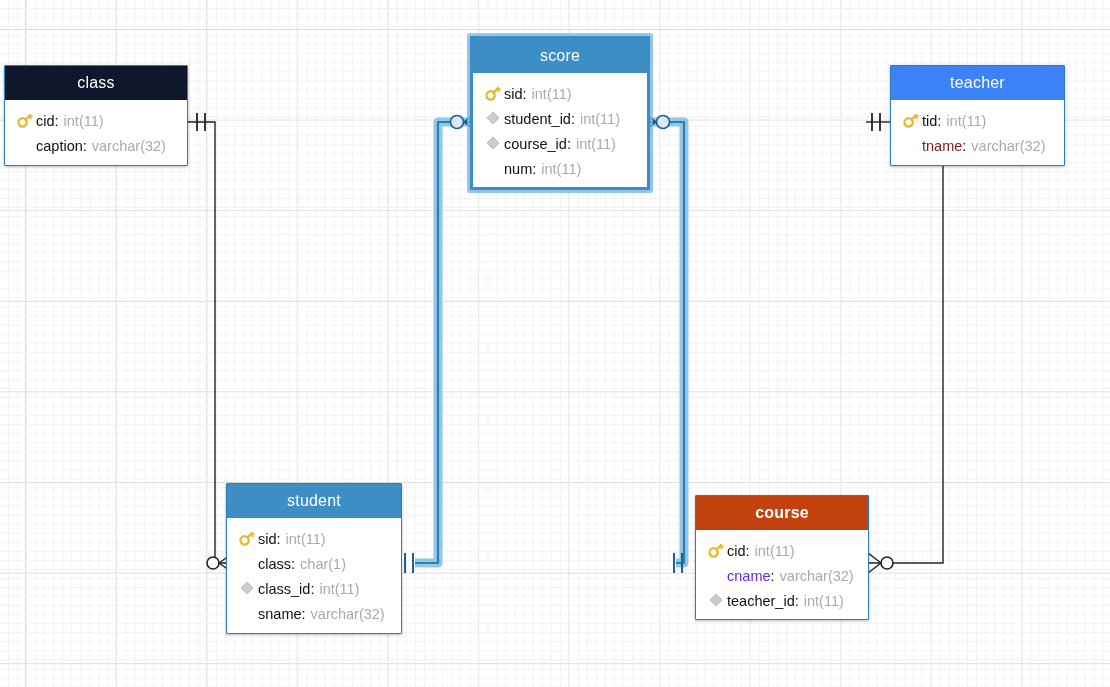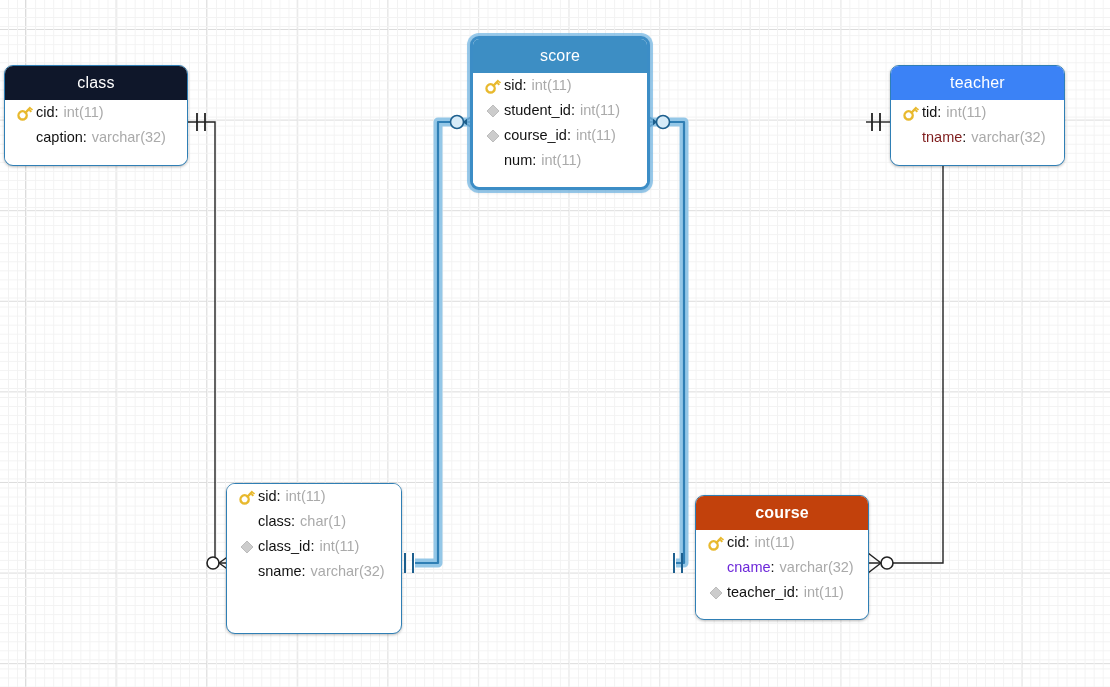--- a/index.html
+++ b/index.html
@@ -33,21 +33,21 @@
     position: absolute;
     left: 0;
     top: 0;
     width: 1110px;
     height: 687px;
     pointer-events: none;
   }
   .entity {
     position: absolute;
     box-sizing: border-box;
-    border-radius: 9px;
+    border-radius: 1px;
     background: #ffffff;
     border: 1px solid #2f7fb5;
     box-shadow: 0 1px 3px rgba(0,0,0,0.28);
     overflow: hidden;
   }
   .entity.selected {
     border: 3px solid #3c8dc6;
     box-shadow: 0 0 0 3px rgba(120,185,230,0.75), 0 1px 4px rgba(0,0,0,0.3);
   }
   .entity-header {
@@ -61,21 +61,21 @@
   }
   .entity.selected .entity-header {
     background: #3d8ec4;
   }
   .entity-body {
     padding: 4px 0 6px 0;
     background: #ffffff;
   }
   .attr-row {
     display: flex;
-    align-items: flex-start;
+    align-items: flex-end;
     height: 25px;
     padding-left: 9px;
     font-size: 14.5px;
     white-space: nowrap;
   }
   .attr-icon {
     width: 22px;
     min-width: 22px;
     height: 18px;
     display: inline-flex;
@@ -253,20 +253,21 @@
           </div>
           <div class="attr-row">
             <span class="attr-icon"></span>
             <span class="attr-name" style="color: #7f1d1d;">tname</span>
             <span class="attr-colon">:</span>
             <span class="attr-type" style="color: rgb(170, 170, 170);">varchar(32)</span>
           </div>
         </div>
       </div>
       <div class="entity" style="left: 226px; top: 483px; width: 176px; height: 151px;">
+        <div class="entity-header" style="background: rgb(61, 142, 196);">student</div>
         <div class="entity-body">
           <div class="attr-row">
             <span class="attr-icon">
               <svg width="18" height="18" viewBox="0 0 18 18">
                 <g transform="rotate(-45 9 9)">
                   <circle cx="5.6" cy="9" r="4.1" fill="none" stroke="#e8b92e" stroke-width="2.4"></circle>
                   <rect x="8.6" y="7.9" width="8.4" height="2.3" fill="#e8b92e"></rect>
                   <rect x="13.3" y="10.0" width="1.9" height="2.7" fill="#e8b92e"></rect>
                   <rect x="15.6" y="10.0" width="1.6" height="2.2" fill="#e8b92e"></rect>
                 </g>

